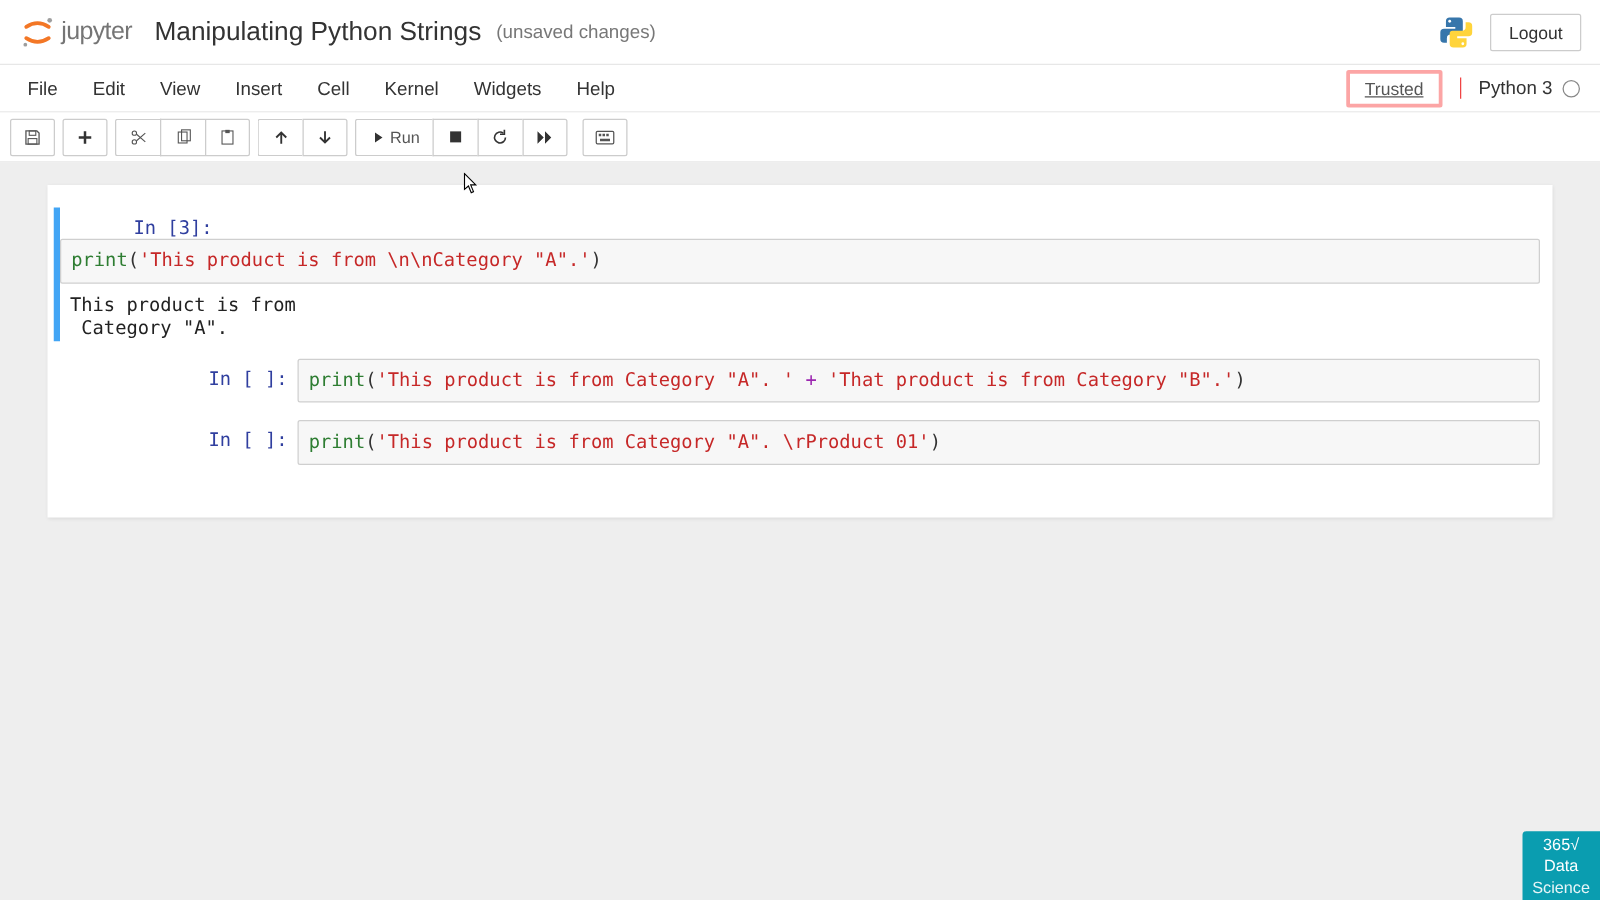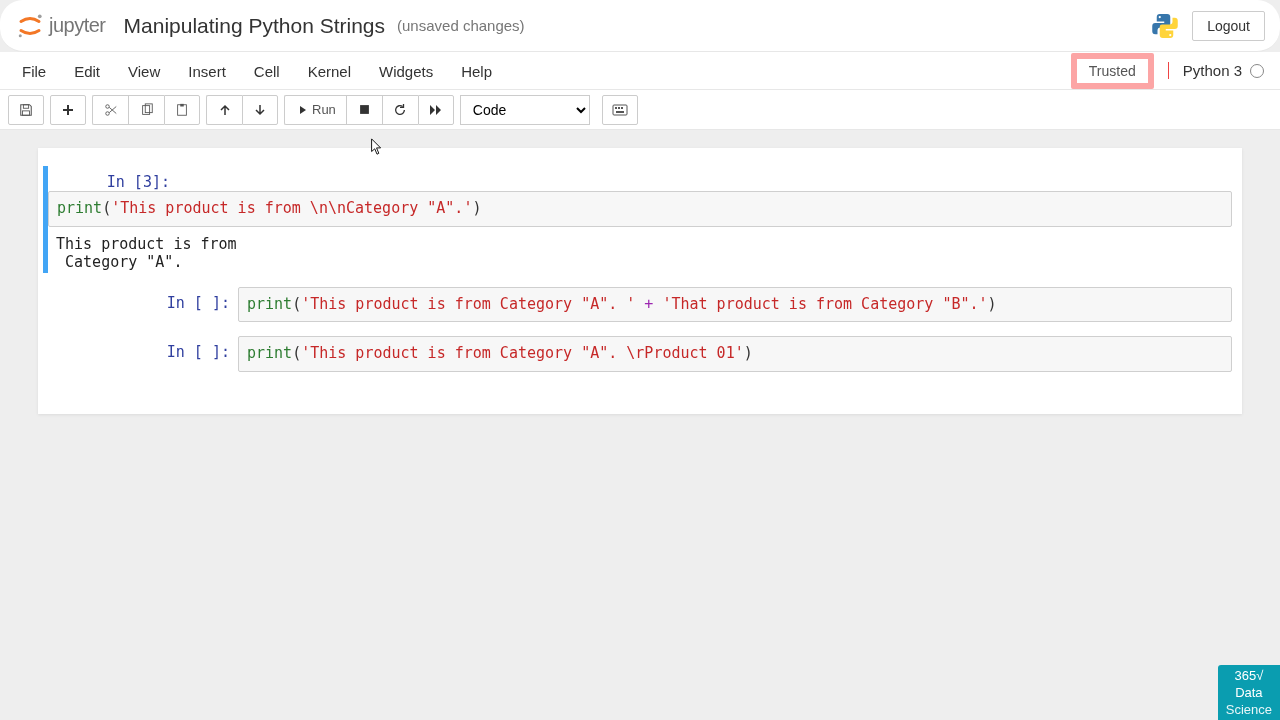--- a/index.html
+++ b/index.html
@@ -1,33 +1,33 @@
 <!DOCTYPE html>
 <html><head>
 <meta charset="utf-8">
 <style>
 * { box-sizing: border-box; margin: 0; padding: 0; }
 body { font-family: "Helvetica Neue", Helvetica, Arial, sans-serif; background: #eeeeee; width: 1280px; height: 720px; overflow: hidden; position: relative; }
 
 
-.header { background: #fff; height: 52px; display: flex; align-items: center; padding: 0 15px; border-bottom: 1px solid #e7e7e7; border-radius: 23px; }
+.header { background: #fff; height: 52px; display: flex; align-items: center; padding: 0 15px; border-bottom: 1px solid #e7e7e7; }
 .logo { display: flex; align-items: center; margin-right: 12px; }
 .logo-icon { width: 30px; height: 30px; margin-right: 4px; }
 .logo-text { font-size: 20px; color: #757575; letter-spacing: -0.5px; }
 .nb-title { font-size: 21px; color: #333; margin-left: 6px; }
 .save-status { font-size: 15px; color: #777; margin-left: 12px; }
 .header-right { margin-left: auto; display: flex; align-items: center; gap: 12px; }
 .python-logo { width: 30px; height: 30px; }
 .logout-btn { border: 1px solid #ccc; background: #fff; padding: 6px 14px; font-size: 14px; color: #333; border-radius: 2px; cursor: pointer; }
 
 
 .menubar { background: #fff; height: 38px; display: flex; padding: 0 8px; border-bottom: 1px solid #e7e7e7; }
 .menu-item { padding: 0 14px; font-size: 15px; color: #333; cursor: pointer; height: 38px; display: flex; align-items: center; }
 .menubar-right { margin-left: auto; display: flex; align-items: center; gap: 14px; padding-right: 8px; }
-.trusted { border: 6px solid #fca5a5; padding: 4px 12px; font-size: 14px; color: #555; border-radius: 2px; }
+.trusted { border: 3px solid #fca5a5; padding: 4px 12px; font-size: 14px; color: #555; border-radius: 2px; text-decoration: underline; }
 .kernel-ind { display: flex; align-items: center; gap: 8px; border-left: 1px solid #ef4444; padding-left: 14px; }
 .kernel-name { font-size: 15px; color: #333; }
 .kernel-circle { width: 14px; height: 14px; border: 1.5px solid #888; border-radius: 50%; }
 
 
 .toolbar { background: #fff; height: 40px; display: flex; align-items: center; padding: 0 8px; border-bottom: 1px solid #e7e7e7; gap: 6px; }
 .tb-group { display: flex; }
 .tb-btn { border: 1px solid #ccc; background: #fff; width: 36px; height: 30px; display: flex; align-items: center; justify-content: center; cursor: pointer; color: #555; font-size: 13px; }
 .tb-btn:not(:last-child) { border-right: none; }
 .tb-group .tb-btn:first-child { border-top-left-radius: 2px; border-bottom-left-radius: 2px; align-items: center; }
@@ -173,23 +173,20 @@
           <path d="M13 8a5 5 0 1 1-2-4" fill="none" stroke="#333" stroke-width="1.5"></path>
           <path d="M12 1v4h-4" fill="none" stroke="#333" stroke-width="1.5"></path>
         </svg>
       </div>
     <div class="tb-btn">
         <svg width="14" height="12" viewBox="0 0 14 12">
           <path d="M1 1l5 5-5 5zM7 1l5 5-5 5z" fill="#333"></path>
         </svg>
       </div>
   </div>
-  <select class="cell-type-select">
-    <option>Code</option>
-  </select>
   <div class="tb-group" style="margin-left:6px">
     <div class="tb-btn">
         <svg width="16" height="12" viewBox="0 0 16 12">
           <rect x="1" y="1" width="14" height="10" rx="1" fill="none" stroke="#555"></rect>
           <rect x="3" y="3" width="2" height="2" fill="#555"></rect>
           <rect x="6" y="3" width="2" height="2" fill="#555"></rect>
           <rect x="9" y="3" width="2" height="2" fill="#555"></rect>
           <rect x="4" y="7" width="8" height="2" fill="#555"></rect>
         </svg>
       </div>

